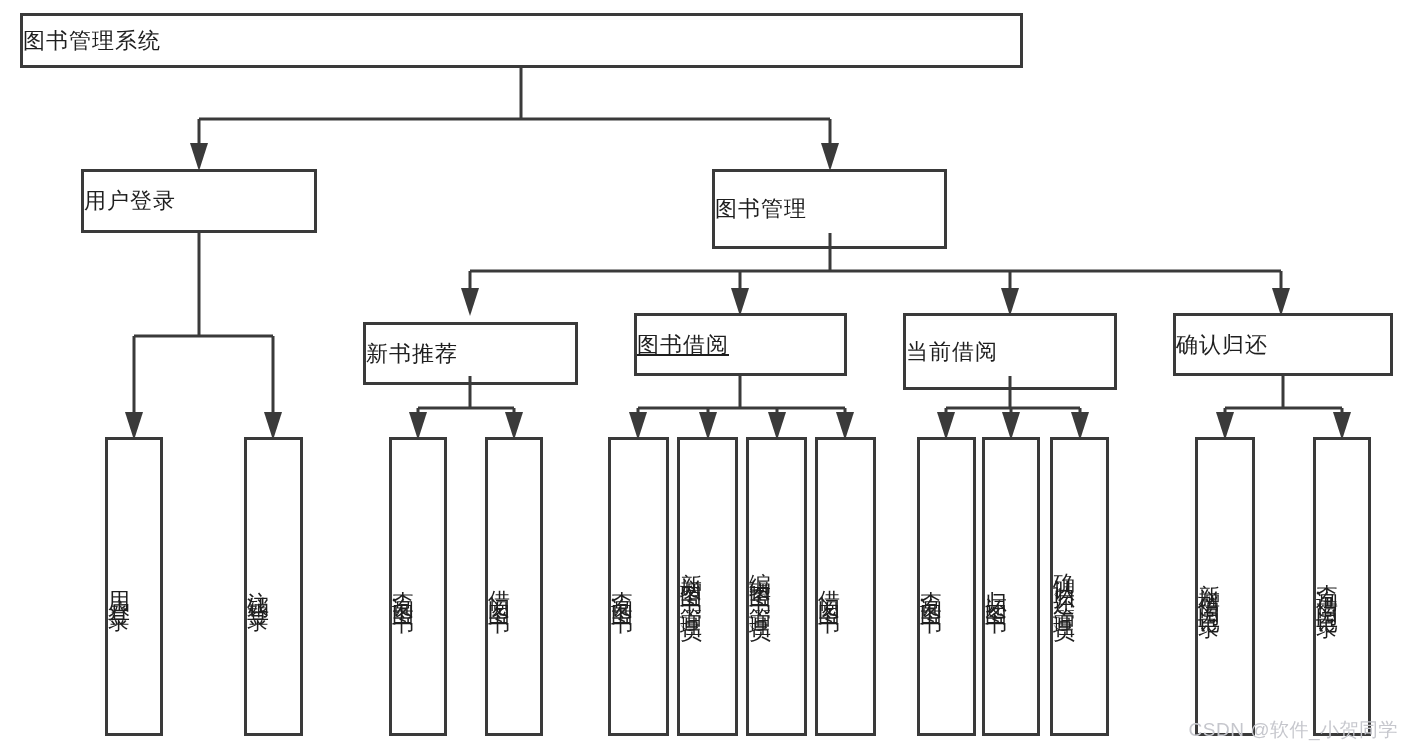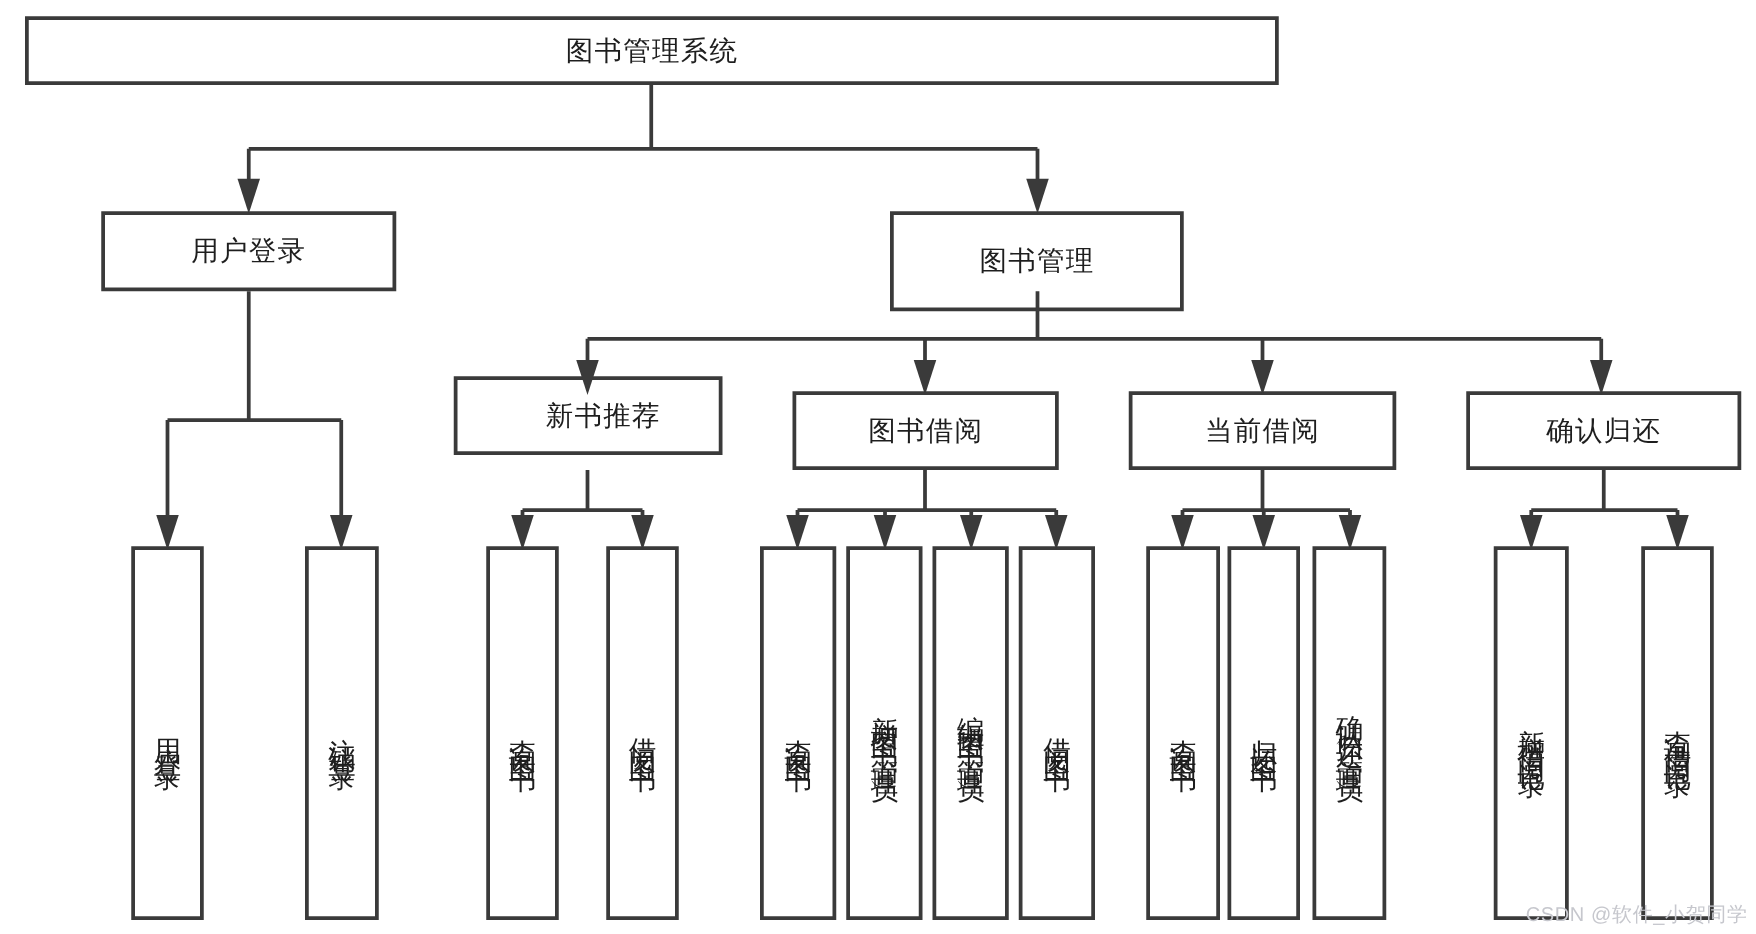--- a/index.html
+++ b/index.html
@@ -22,41 +22,41 @@
     z-index: 3;
     pointer-events: none;
   }
   .node {
     position: absolute;
     box-sizing: border-box;
     background: #ffffff;
     border: 3px solid #3a3a3a;
     display: flex;
     align-items: center;
-    justify-content: center;
+    justify-content: flex-start;
     z-index: 2;
     color: #1e1e1e;
   }
   .node.h span {
     font-size: 22px;
     letter-spacing: 1px;
     white-space: nowrap;
   }
   .node.v span {
     writing-mode: vertical-rl;
     font-size: 22px;
     letter-spacing: 7px;
     line-height: 1;
     white-space: nowrap;
   }
   .watermark {
     position: absolute;
     right: 7px;
     bottom: 4px;
-    font-size: 16px;
+    font-size: 19px;
     color: #c6c7cd;
     letter-spacing: 0.5px;
     z-index: 10;
     white-space: nowrap;
   }
 </style>
 </head>
 <body>
 
 <div class="canvas">
@@ -105,27 +105,27 @@
     <span>图书管理系统</span>
   </div>
 
   <div class="node h" style="left:81px; top:169px; width:236px; height:64px;">
     <span>用户登录</span>
   </div>
   <div class="node h" style="left:712px; top:169px; width:235px; height:80px;">
     <span>图书管理</span>
   </div>
 
-  <div class="node h" style="left:363px; top:301px; width:215px; height:63px;padding-left:24px;">
+  <div class="node h" style="left:363px; top:322px; width:215px; height:63px;">
     <span>新书推荐</span>
   </div>
-  <div class="node h" style="left:634px; top:313px; width:213px; height:63px;">
+  <div class="node h" style="left:634px; top:313px; width:213px; height:63px;text-decoration:underline;">
     <span>图书借阅</span>
   </div>
-  <div class="node h" style="left:903px; top:313px; width:214px; height:63px;">
+  <div class="node h" style="left:903px; top:313px; width:214px; height:77px;">
     <span>当前借阅</span>
   </div>
   <div class="node h" style="left:1173px; top:313px; width:220px; height:63px;">
     <span>确认归还</span>
   </div>
 
   <div class="node v" style="left:105px; top:437px; width:58px; height:299px;">
     <span>用户登录</span>
   </div>
   <div class="node v" style="left:244px; top:437px; width:59px; height:299px;">

